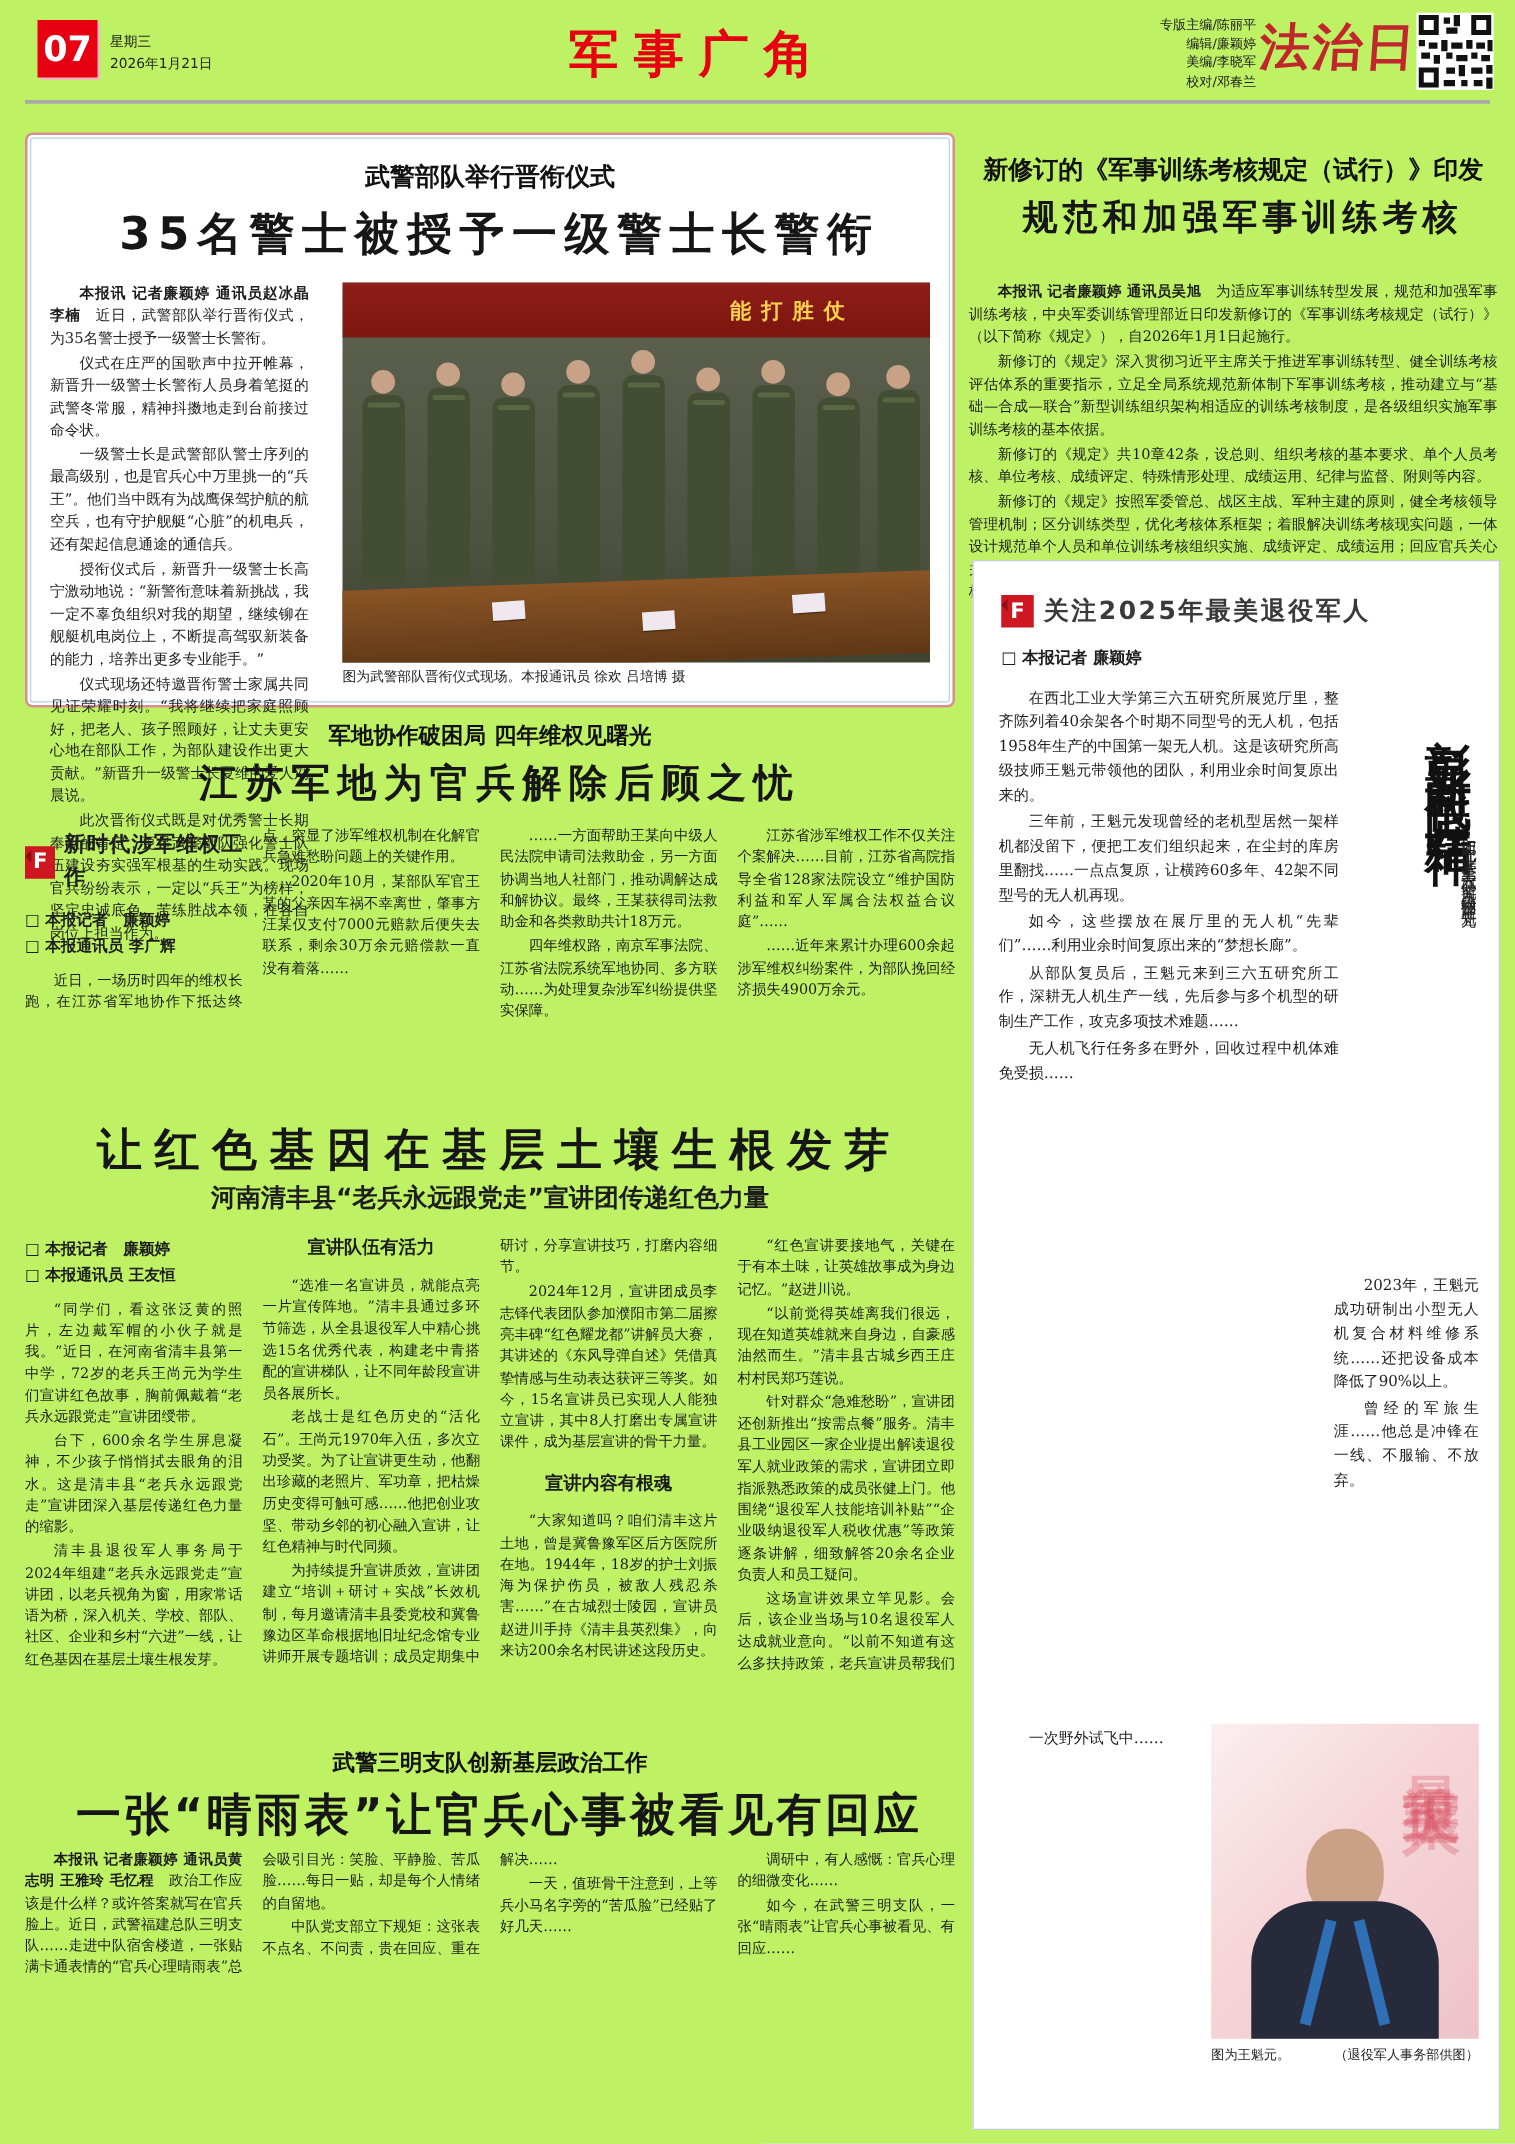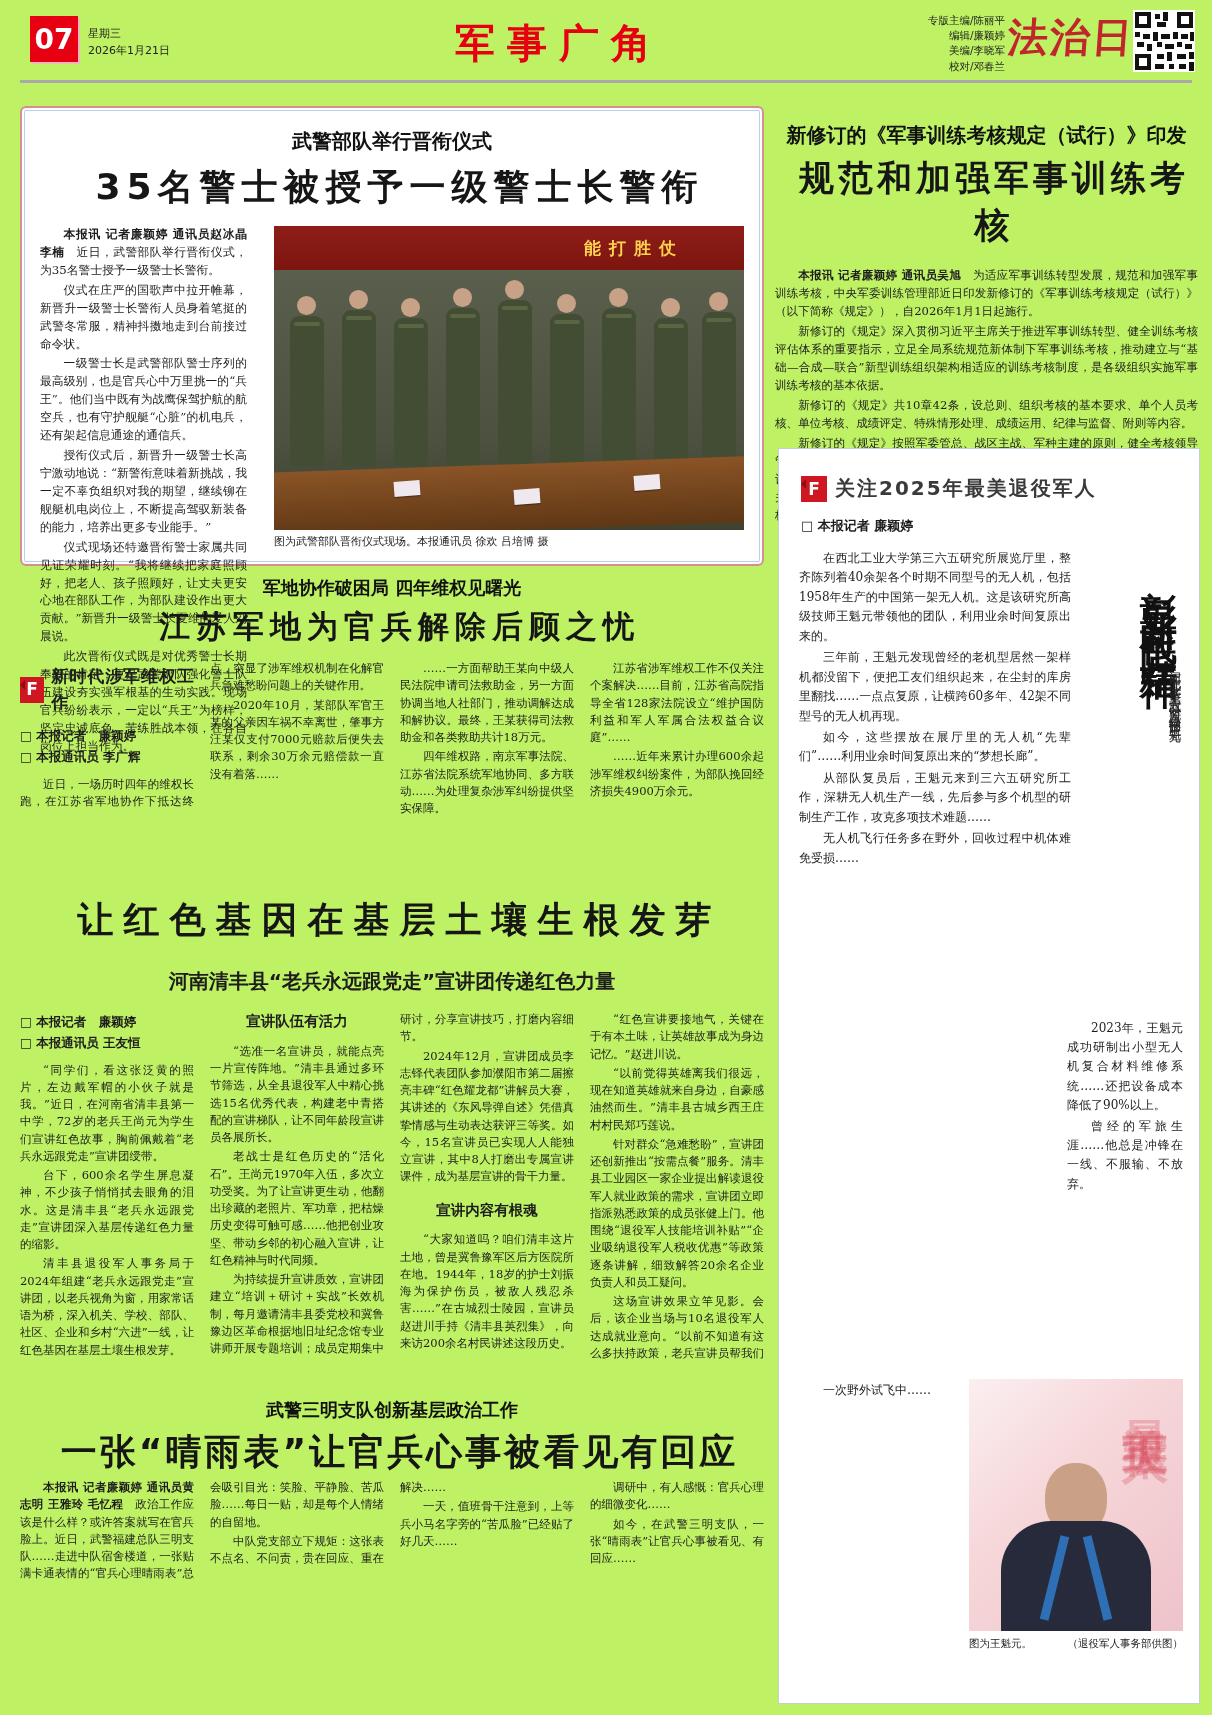--- a/index.html
+++ b/index.html
@@ -43,21 +43,21 @@
   .sol{position:absolute;bottom:64px;width:34px;background:#434d33;border-radius:9px 9px 0 0;}
   .sol::before{content:"";position:absolute;top:-20px;left:7px;width:19px;height:19px;border-radius:50%;background:#c7a286;}
   .sol::after{content:"";position:absolute;top:6px;left:4px;width:26px;height:4px;background:#5a6543;border-radius:2px;}
   .p1-table{position:absolute;bottom:0;left:-10px;width:510px;height:66px;
             background:linear-gradient(#8a5426,#5f3715);transform:skewY(-2deg);}
   .card{position:absolute;width:26px;height:15px;background:#efe8ef;transform:rotate(-4deg);box-shadow:0 1px 1px rgba(0,0,0,.4);}
 
   
   .a2{position:absolute;left:775px;top:122px;width:423px;}
   .a2 .kicker{font-size:20px;font-family:"DejaVu Sans",sans-serif;}
-  .a2 .headline{font-size:35px;letter-spacing:4px;margin-top:6px;margin-bottom:18px;}
+  .a2 .headline{font-size:28px;letter-spacing:4px;margin-top:6px;margin-bottom:32px;}
   .a2-body{font-size:11.6px;line-height:1.55;}
 
   
   .vbox{position:absolute;left:778px;top:448px;width:420px;height:1254px;border:1px solid #c2cfd8;background:#fff;}
   .vbox-title{position:absolute;left:22px;top:26px;display:flex;align-items:center;gap:8px;}
   .cube{width:26px;height:26px;background:#cf1722;color:#fff;font-weight:bold;font-family:"DejaVu Sans",sans-serif;
         font-size:17px;display:flex;align-items:center;justify-content:center;position:relative;}
   .cube::before{content:"";position:absolute;left:-5px;top:3px;border:5px solid transparent;border-right-color:#8f0e16;}
   .vbox-title .t{font-size:20px;font-weight:bold;color:#3a3a3a;letter-spacing:2px;font-family:"DejaVu Sans",sans-serif;}
   .vbox-by{position:absolute;left:22px;top:68px;font-size:13px;font-weight:bold;font-family:"DejaVu Sans",sans-serif;}
@@ -86,21 +86,21 @@
   .a3 .kicker{font-size:18px;}
   .a3 .headline{font-size:31px;letter-spacing:6px;margin-top:6px;}
   .colwrap{column-gap:16px;font-size:11.5px;line-height:1.5;text-align:justify;overflow:hidden;}
   .a3-cols{column-count:4;height:198px;margin-top:12px;}
   .tagrow{display:flex;align-items:center;gap:7px;font-weight:bold;font-size:17px;
           font-family:"DejaVu Sans",sans-serif;margin:4px 0 10px 0;break-inside:avoid;}
   .bylines{font-size:12.5px;font-weight:bold;font-family:"DejaVu Sans",sans-serif;line-height:1.7;margin-bottom:8px;break-inside:avoid;}
 
   .a4{position:absolute;left:20px;top:878px;width:744px;}
   .a4 .headline{font-size:36px;letter-spacing:10px;margin-top:18px;}
-  .a4 .subtitle{font-size:20px;font-weight:bold;text-align:center;margin-top:23px;font-family:"DejaVu Sans",sans-serif;}
+  .a4 .subtitle{font-size:20px;font-weight:bold;text-align:center;margin-top:0;font-family:"DejaVu Sans",sans-serif;}
   .a4-cols{column-count:4;height:360px;margin-top:16px;}
   .subhead{font-weight:bold;text-align:center;font-size:14.5px;font-family:"DejaVu Sans",sans-serif;
            margin:14px 0 10px 0;break-inside:avoid;}
 
   .a5{position:absolute;left:20px;top:1398px;width:744px;}
   .a5 .kicker{font-size:18px;font-family:"DejaVu Sans",sans-serif;}
   .a5 .headline{font-size:36px;letter-spacing:3px;margin-top:6px;}
   .a5-cols{column-count:4;height:212px;margin-top:2px;}
 </style>
 </head>

